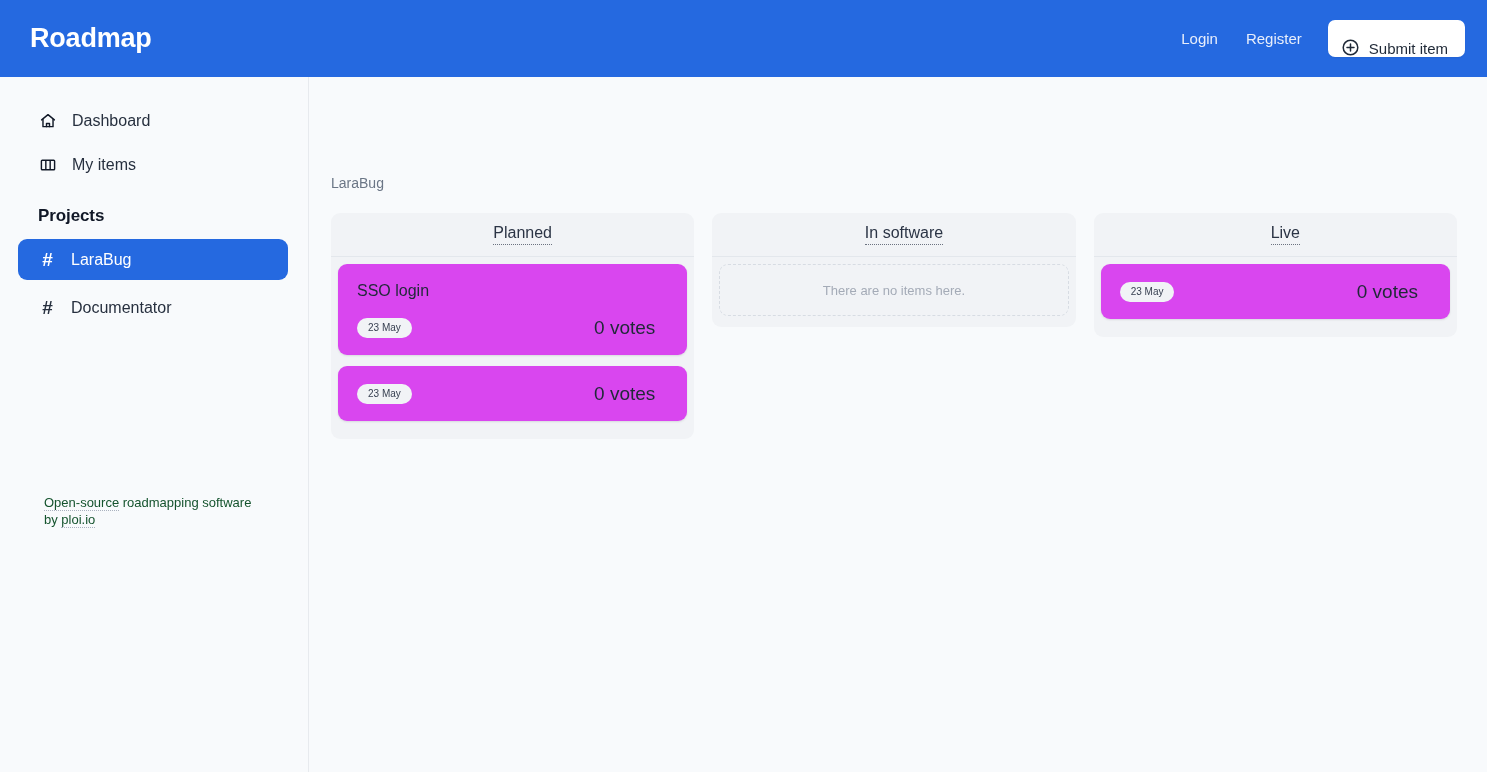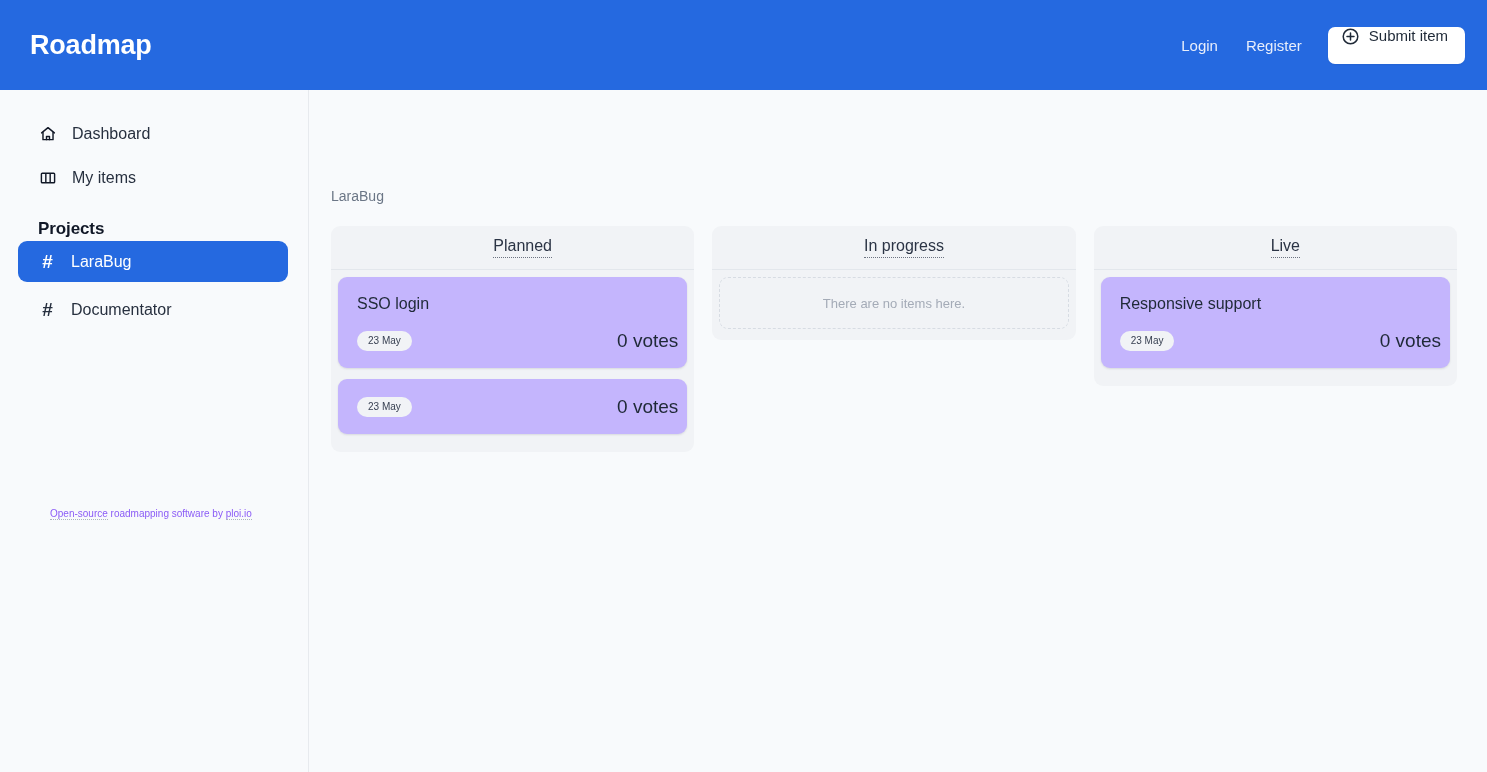--- a/index.html
+++ b/index.html
@@ -13,21 +13,21 @@
 
   body {
     font-family: "Liberation Sans", "DejaVu Sans", sans-serif;
     background: #f8fafc;
     color: #1f2937;
     -webkit-font-smoothing: antialiased;
   }
 
   
   .header {
-    height: 90px;
+    height: 77px;
     background: #2569e0;
     display: flex;
     align-items: center;
     justify-content: space-between;
     padding: 0 22px 0 30px;
   }
 
   .brand {
     color: #ffffff;
     font-size: 27px;
@@ -52,21 +52,21 @@
   }
 
   .submit-btn {
     margin-left: 12px;
     background: #ffffff;
     border: none;
     border-radius: 7px;
     height: 37px;
     padding: 0 17px 0 13px;
     display: flex;
-    align-items: flex-start;
+    align-items: flex-end;
     gap: 9px;
     font-family: inherit;
     font-size: 15px;
     color: #1f2937;
     cursor: pointer;
     box-shadow: 0 1px 2px rgba(0,0,0,0.06);
   }
 
   .submit-btn svg { display: block; }
 
@@ -104,21 +104,21 @@
     align-items: center;
     justify-content: center;
     flex: 0 0 19px;
   }
 
   .section-title {
     font-size: 17px;
     font-weight: 600;
     color: #111827;
     margin-top: 26px;
-    margin-bottom: 2px;
+    margin-bottom: 13px;
     letter-spacing: -0.1px;
   }
 
   .project-item {
     display: flex;
     align-items: center;
     gap: 14px;
     height: 41px;
     margin: 0 -10px 7px -20px;
     padding: 0 18px 0 20px;
@@ -139,25 +139,25 @@
     font-weight: 600;
     line-height: 1;
     width: 19px;
     text-align: center;
     flex: 0 0 19px;
   }
 
   .sidebar-footer {
     position: absolute;
     top: 418px;
-    left: 50px;
+    left: 44px;
     width: 220px;
-    font-size: 10px;
+    font-size: 13px;
     line-height: 1.28;
-    color: #8b5cf6;
+    color: #14532d;
   }
 
   .dotted {
     border-bottom: 1px dotted #aab2bf;
   }
 
   
   .main {
     flex: 1;
     padding: 98px 30px 0 22px;
@@ -203,23 +203,23 @@
     line-height: 1.1;
     cursor: pointer;
     margin-left: 20px;
   }
 
   .column-body {
     padding: 7px 7px 0 7px;
   }
 
   .card {
-    background: #c4b5fd;
+    background: #d946ef;
     border-radius: 9px;
-    padding: 17px 9px 16px 19px;
+    padding: 17px 32px 16px 19px;
     margin-bottom: 11px;
     box-shadow: 0 1px 2px rgba(16,24,40,0.06), 0 1px 3px rgba(16,24,40,0.05);
     cursor: pointer;
   }
 
   .card-title {
     font-size: 16px;
     color: #1f2937;
     margin-bottom: 17px;
     line-height: 1.2;
@@ -348,35 +348,34 @@
               <span class="date-pill">23 May</span>
               <span class="votes">0 votes</span>
             </div>
           </div>
 
         </div>
       </div>
 
       <div class="column">
         <div class="column-header">
-          <span class="column-title">In progress</span>
+          <span class="column-title">In software</span>
         </div>
         <div class="column-body">
           <div class="empty-state">There are no items here.</div>
         </div>
       </div>
 
       <div class="column">
         <div class="column-header">
           <span class="column-title">Live</span>
         </div>
         <div class="column-body">
 
           <div class="card">
-            <div class="card-title">Responsive support</div>
             <div class="card-meta">
               <span class="date-pill">23 May</span>
               <span class="votes">0 votes</span>
             </div>
           </div>
 
         </div>
       </div>
 
     </div>

